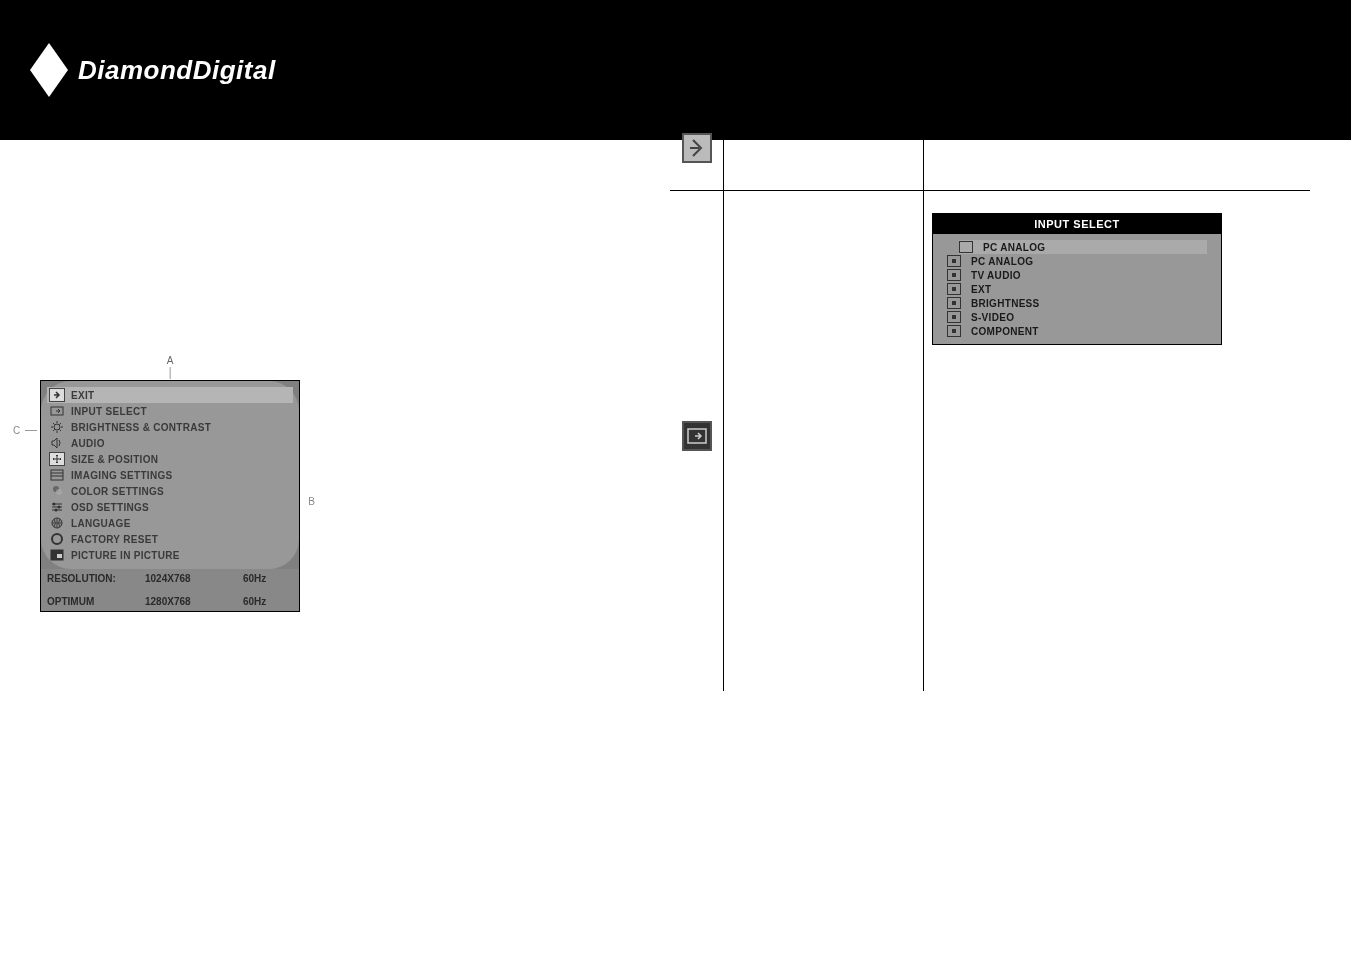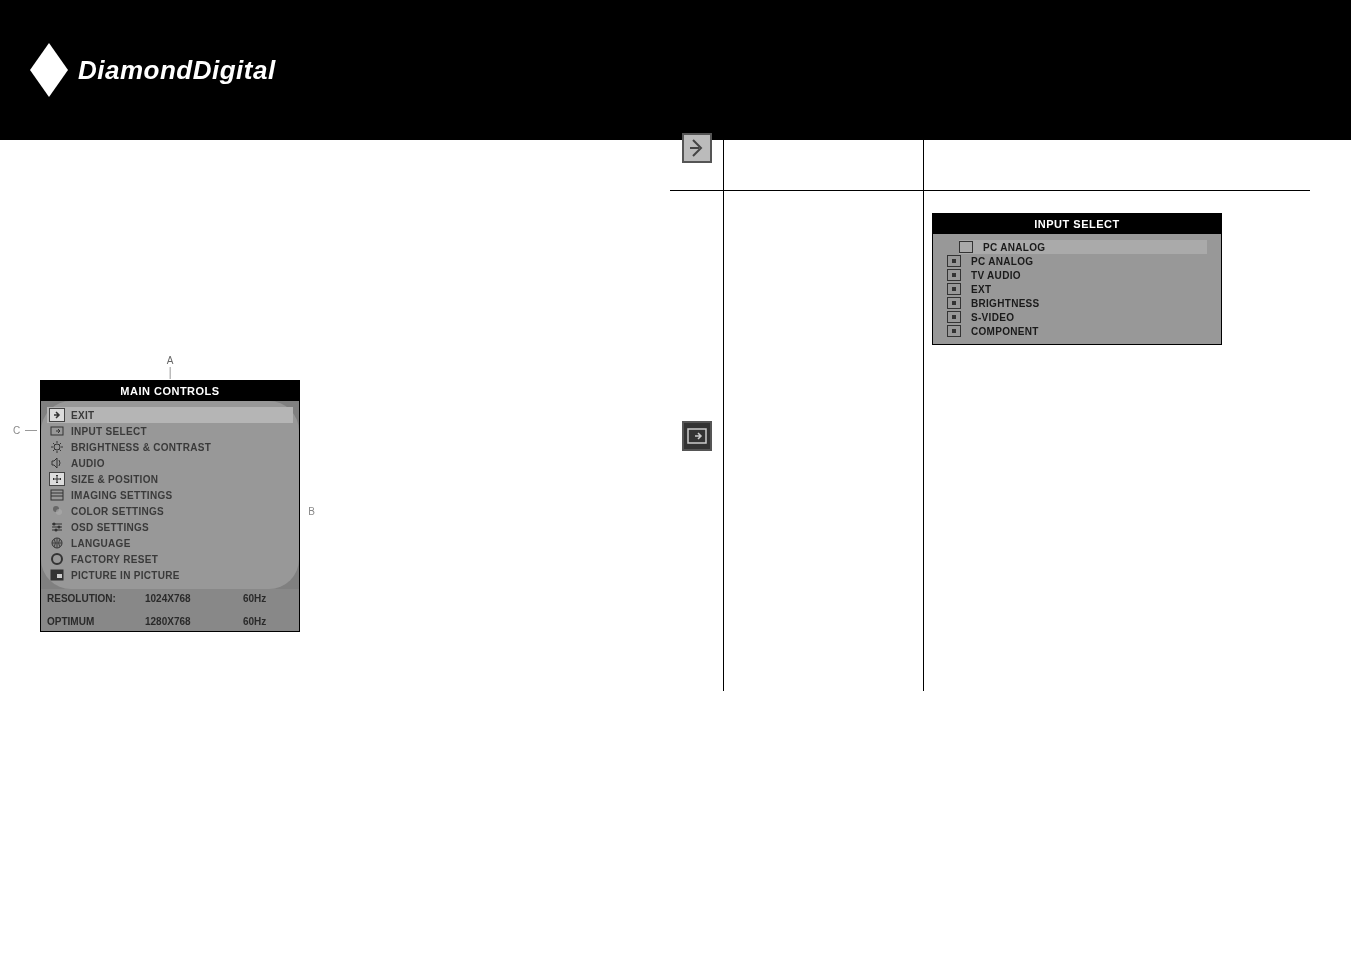--- a/index.html
+++ b/index.html
@@ -49,21 +49,20 @@
 <div class="header-band">
   <div class="diamond-logo"></div>
   <div class="brand-text">DiamondDigital</div>
 </div>
 
 <div class="left-section">
   <div class="osd-panel">
     <div class="marker-a">A</div>
     <div class="marker-b">B</div>
     <div class="marker-c">C</div>
-    <div class="osd-title">MAIN CONTROLS</div>
     <div class="osd-body">
       <div class="osd-item selected">
           <span class="osd-icon boxed">
             <svg width="10" height="10" viewBox="0 0 10 10">
               <path d="M4 2 L7 5 L4 8 M2 5 H6" stroke="#333" stroke-width="1.5" fill="none"></path>
             </svg>
           </span>
           <span>EXIT</span>
         </div>
       <div class="osd-item">

